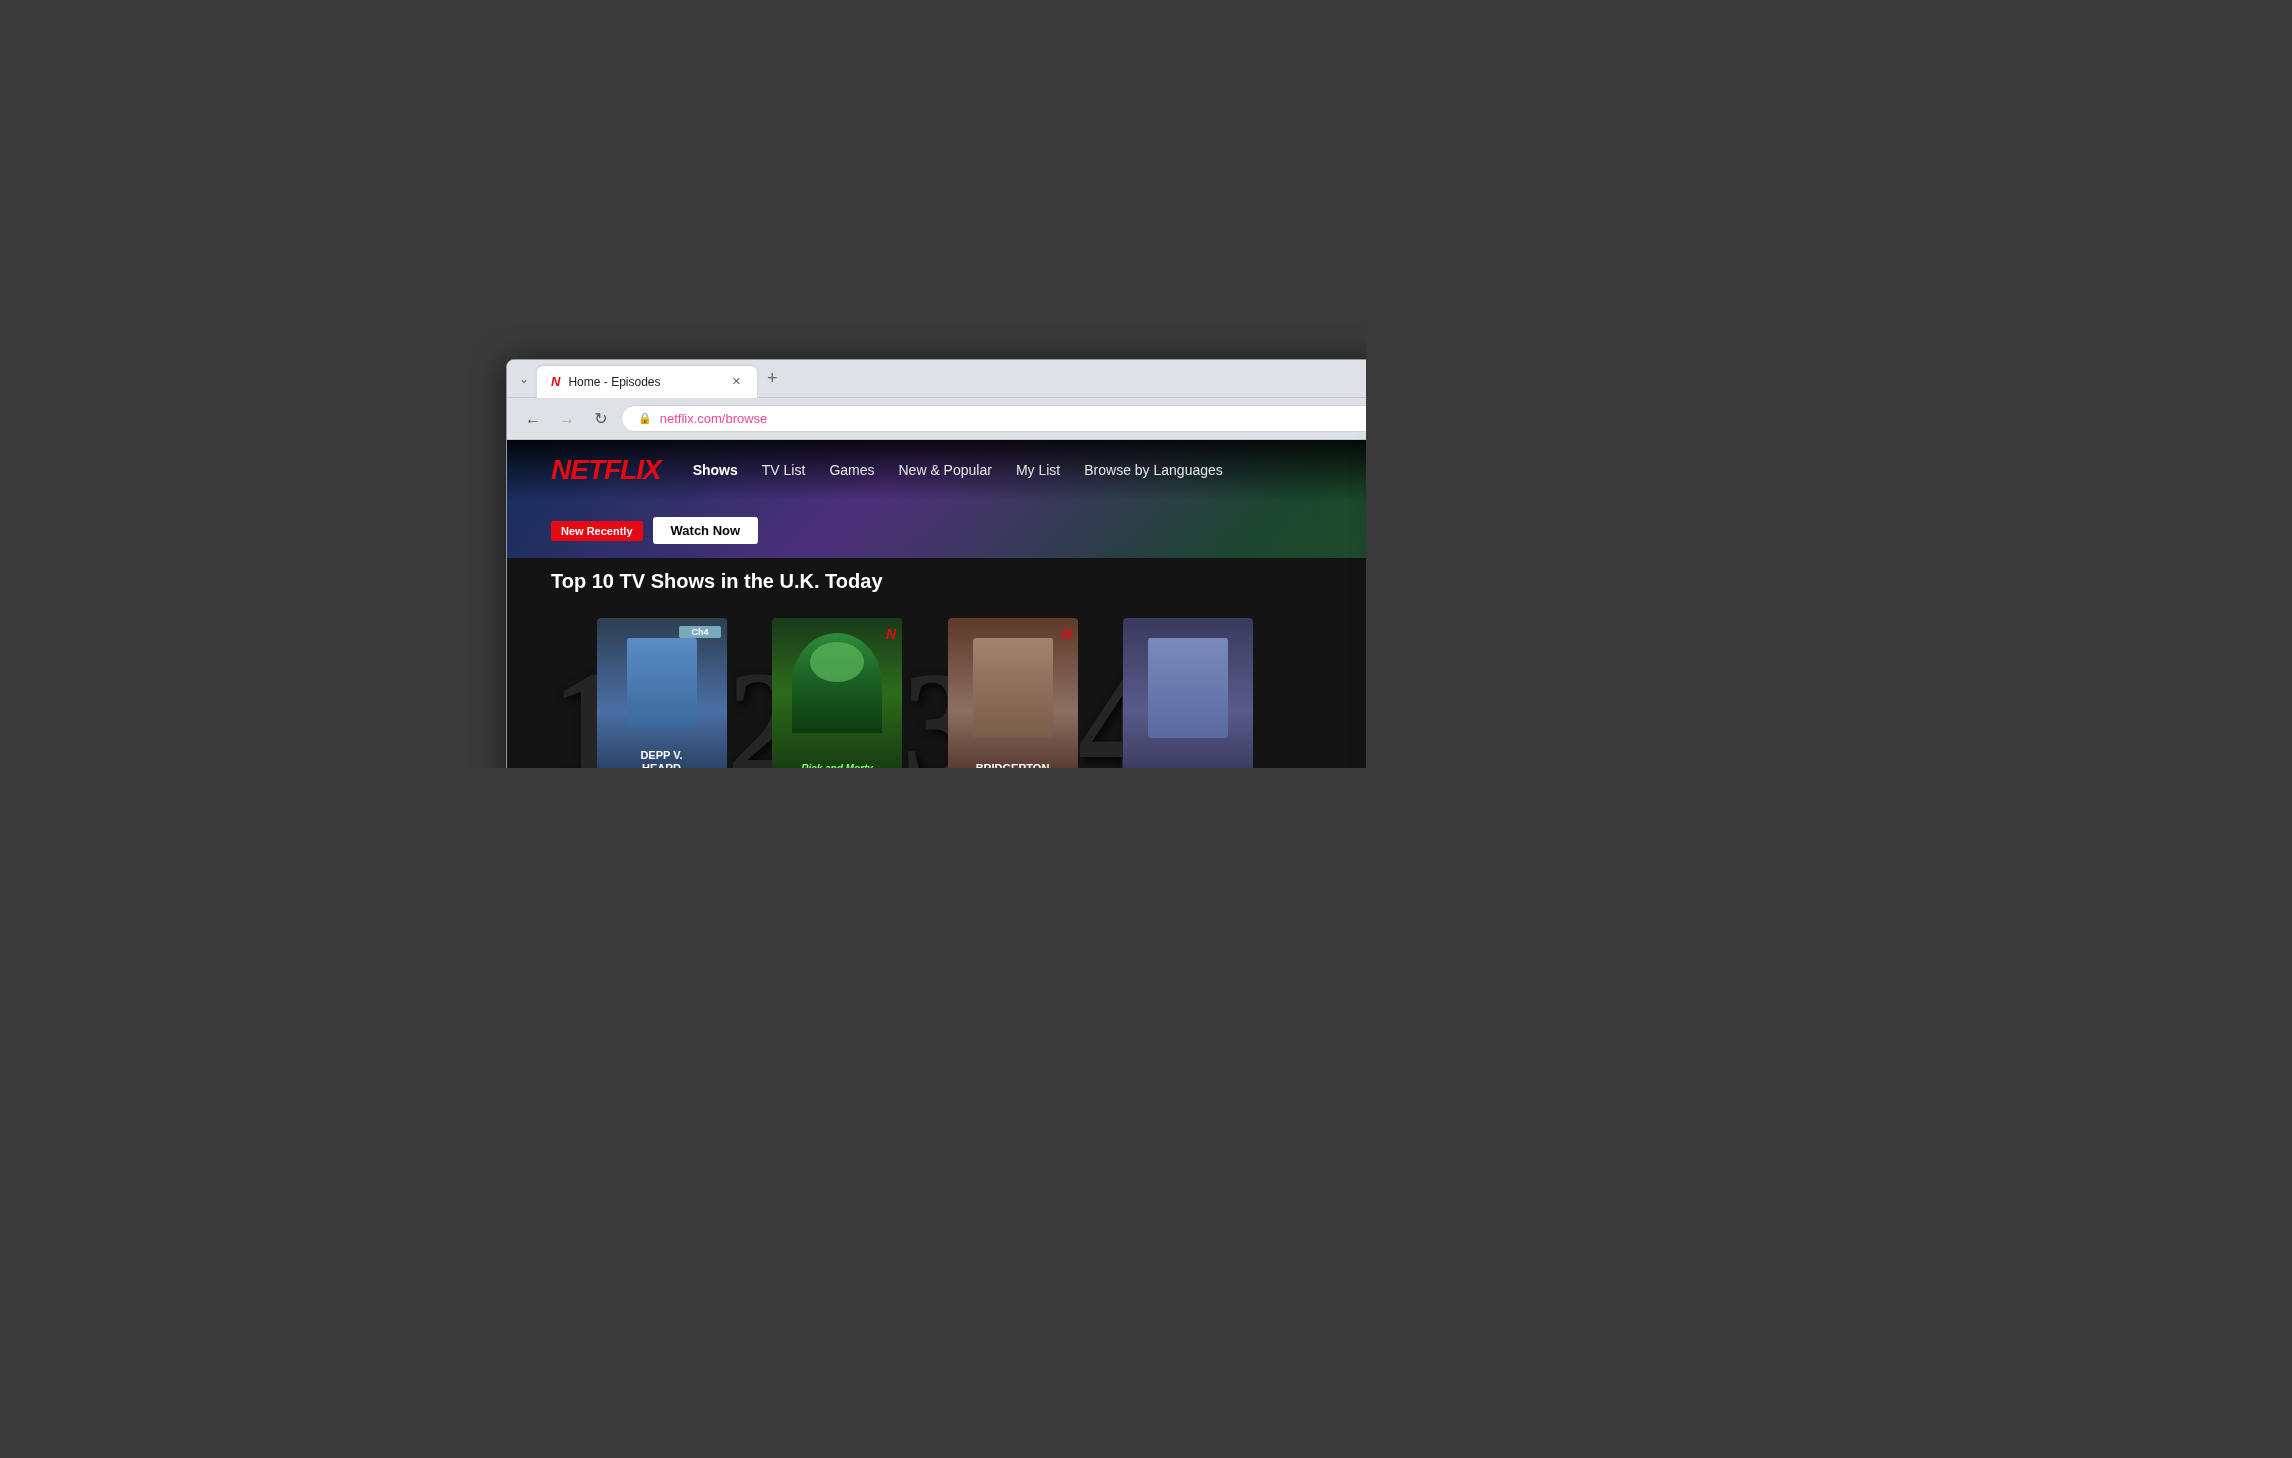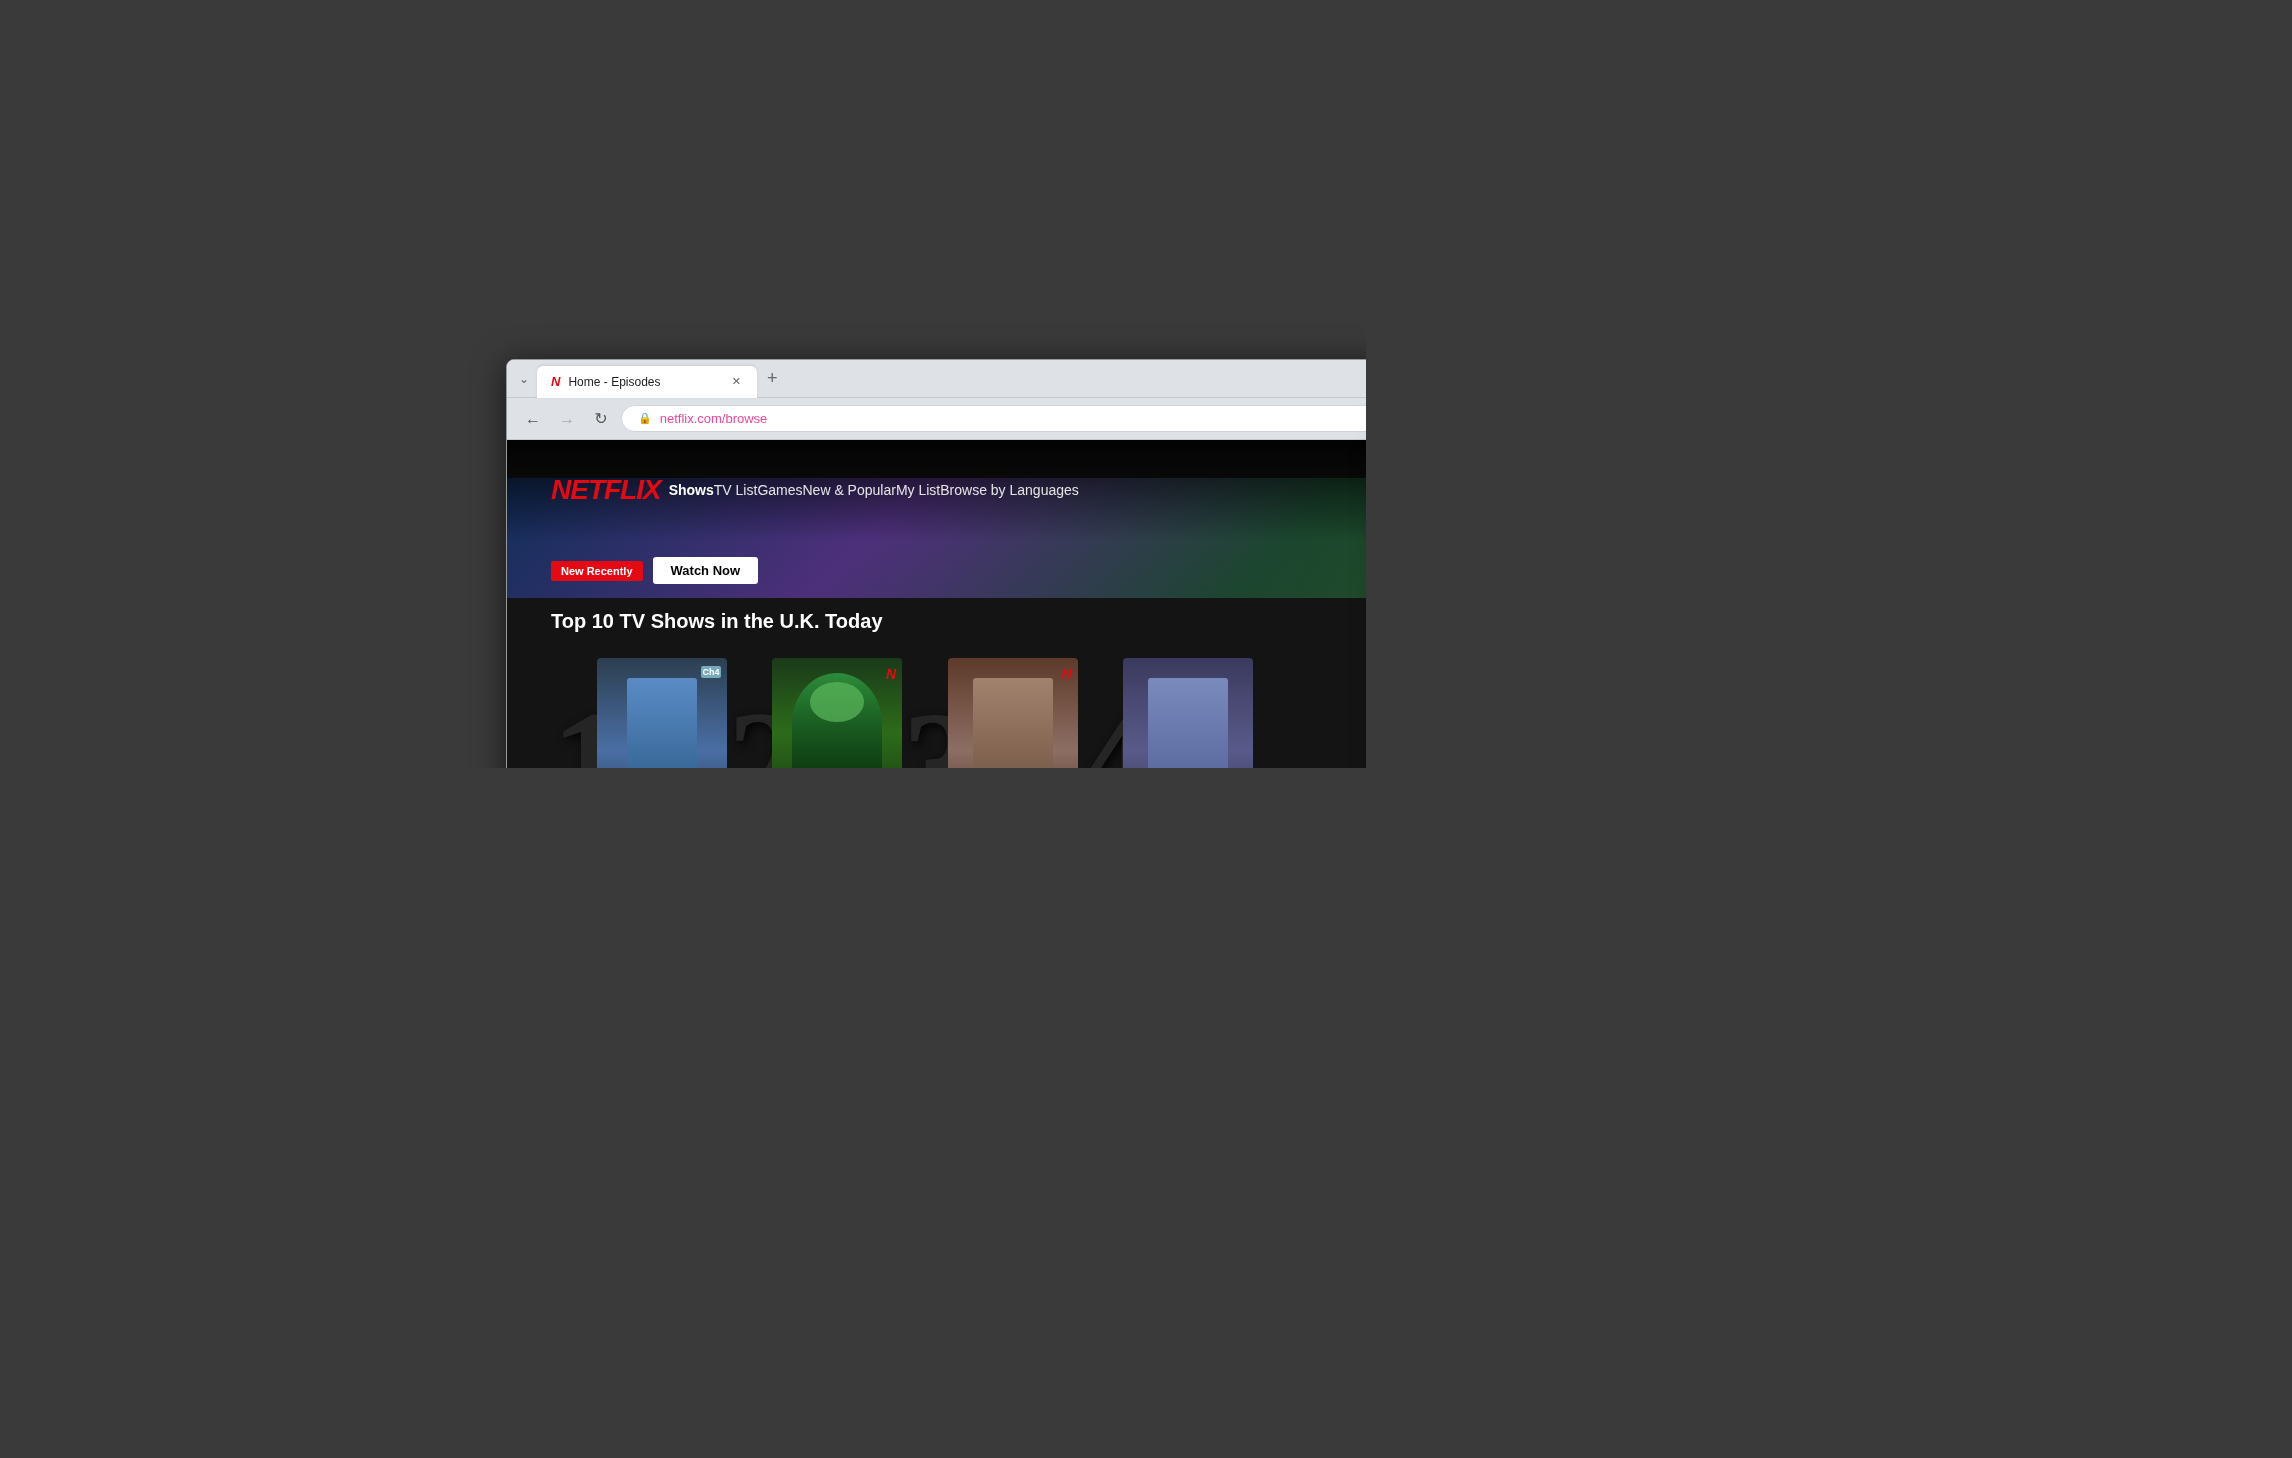--- a/index.html
+++ b/index.html
@@ -42,21 +42,21 @@
       </div>
 
       <button style="background: transparent; border: none; color: #666; font-size: 14px; cursor: pointer; width: 28px; height: 28px; display: flex; align-items: center; justify-content: center; border-radius: 50%;">☆</button>
       <button style="background: transparent; border: none; color: #666; font-size: 14px; cursor: pointer; width: 28px; height: 28px; display: flex; align-items: center; justify-content: center; border-radius: 50%;">🧩</button>
       <button style="background: transparent; border: none; color: #666; font-size: 14px; cursor: pointer; width: 28px; height: 28px; display: flex; align-items: center; justify-content: center; border-radius: 50%;">↓</button>
       <button style="background: #5b8dd9; border: none; color: white; font-size: 12px; cursor: pointer; width: 26px; height: 26px; display: flex; align-items: center; justify-content: center; border-radius: 50%;">👤</button>
     </div>
 
     <div style="background: #141414; height: calc(740px - 38px - 42px); overflow-y: auto; position: relative; scroll-behavior: smooth;">
 
-      <div style="background: linear-gradient(to bottom, rgba(0,0,0,0.85) 0%, transparent 100%); position: sticky; top: 0; z-index: 20; display: flex; align-items: center; padding: 34px 44px; ">
+      <div style="background: linear-gradient(to bottom, rgba(0,0,0,0.85) 0%, transparent 100%); position: sticky; top: 0; z-index: 20; display: flex; align-items: center; padding: 14px 44px; gap: 24px;">
         <div style="color: #e50914; font-size: 28px; font-weight: 900; letter-spacing: -1px; font-style: italic; margin-right: 8px;">NETFLIX</div>
         <a style="color: white; font-size: 14px; font-weight: 600; text-decoration: none; cursor: pointer;">Shows</a>
         <a style="color: #e5e5e5; font-size: 14px; text-decoration: none; cursor: pointer;">TV List</a>
         <a style="color: #e5e5e5; font-size: 14px; text-decoration: none; cursor: pointer;">Games</a>
         <a style="color: #e5e5e5; font-size: 14px; text-decoration: none; cursor: pointer;">New &amp; Popular</a>
         <a style="color: #e5e5e5; font-size: 14px; text-decoration: none; cursor: pointer;">My List</a>
         <a style="color: #e5e5e5; font-size: 14px; text-decoration: none; cursor: pointer;">Browse by Languages</a>
       </div>
 
       <div style="height: 120px; background: linear-gradient(to right, #1a1a3e, #3d1f5e, #1e3a2a, #2a3a1a); position: relative; overflow: hidden; margin-top: -62px;">
@@ -71,21 +71,21 @@
       <div style="padding: 0 44px 20px;">
 
         <div>
           <div style="color: white; font-size: 20px; font-weight: 700; margin: 12px 0 10px 0;">Top 10 TV Shows in the U.K. Today</div>
 
           <div style="display: flex; align-items: flex-end; overflow: hidden; height: 200px;">
 
             <div style="display: flex; align-items: flex-end; margin-right: -8px;">
               <div style="font-size: 155px; font-weight: 900; color: #252525; line-height: 1; margin-right: -22px; z-index: 1; font-family: Georgia, serif; letter-spacing: -10px; text-shadow: 3px 3px 10px rgba(0,0,0,0.9);">1</div>
               <div style="width: 130px; height: 185px; border-radius: 4px; overflow: hidden; position: relative; z-index: 2; flex-shrink: 0; background: linear-gradient(180deg, #2c3e50 0%, #4a6fa5 50%, #1a2a40 100%); cursor: pointer;">
-                <div style="position: absolute; top: 8px; right: 6px; background: #7ab; border-radius: 2px; padding: 1px 1px; font-size: 9px; font-weight: 900; color: white;">Ch4</div>
+                <div style="position: absolute; top: 8px; right: 6px; background: #7ab; border-radius: 2px; padding: 1px 12px; font-size: 9px; font-weight: 900; color: white;">Ch4</div>
                 <div style="position: absolute; bottom: 28px; left: 6px; right: 6px; text-align: center;">
                   <div style="color: white; font-size: 11px; font-weight: 900; text-transform: uppercase; line-height: 1.2;">DEPP V.<br>HEARD</div>
                 </div>
 
                 <div style="position: absolute; top: 20px; left: 50%; transform: translateX(-50%); width: 70px; height: 90px; background: linear-gradient(180deg, #5a8bc5 0%, #3a6a9a 100%); border-radius: 3px;"></div>
                 <div style="position: absolute; bottom: 0; left: 0; right: 0; background: #e50914; color: white; font-size: 10px; font-weight: 700; text-align: center; padding: 5px;">Recently added</div>
               </div>
             </div>
 
             <div style="display: flex; align-items: flex-end; margin-right: -8px; margin-left: 8px;">

